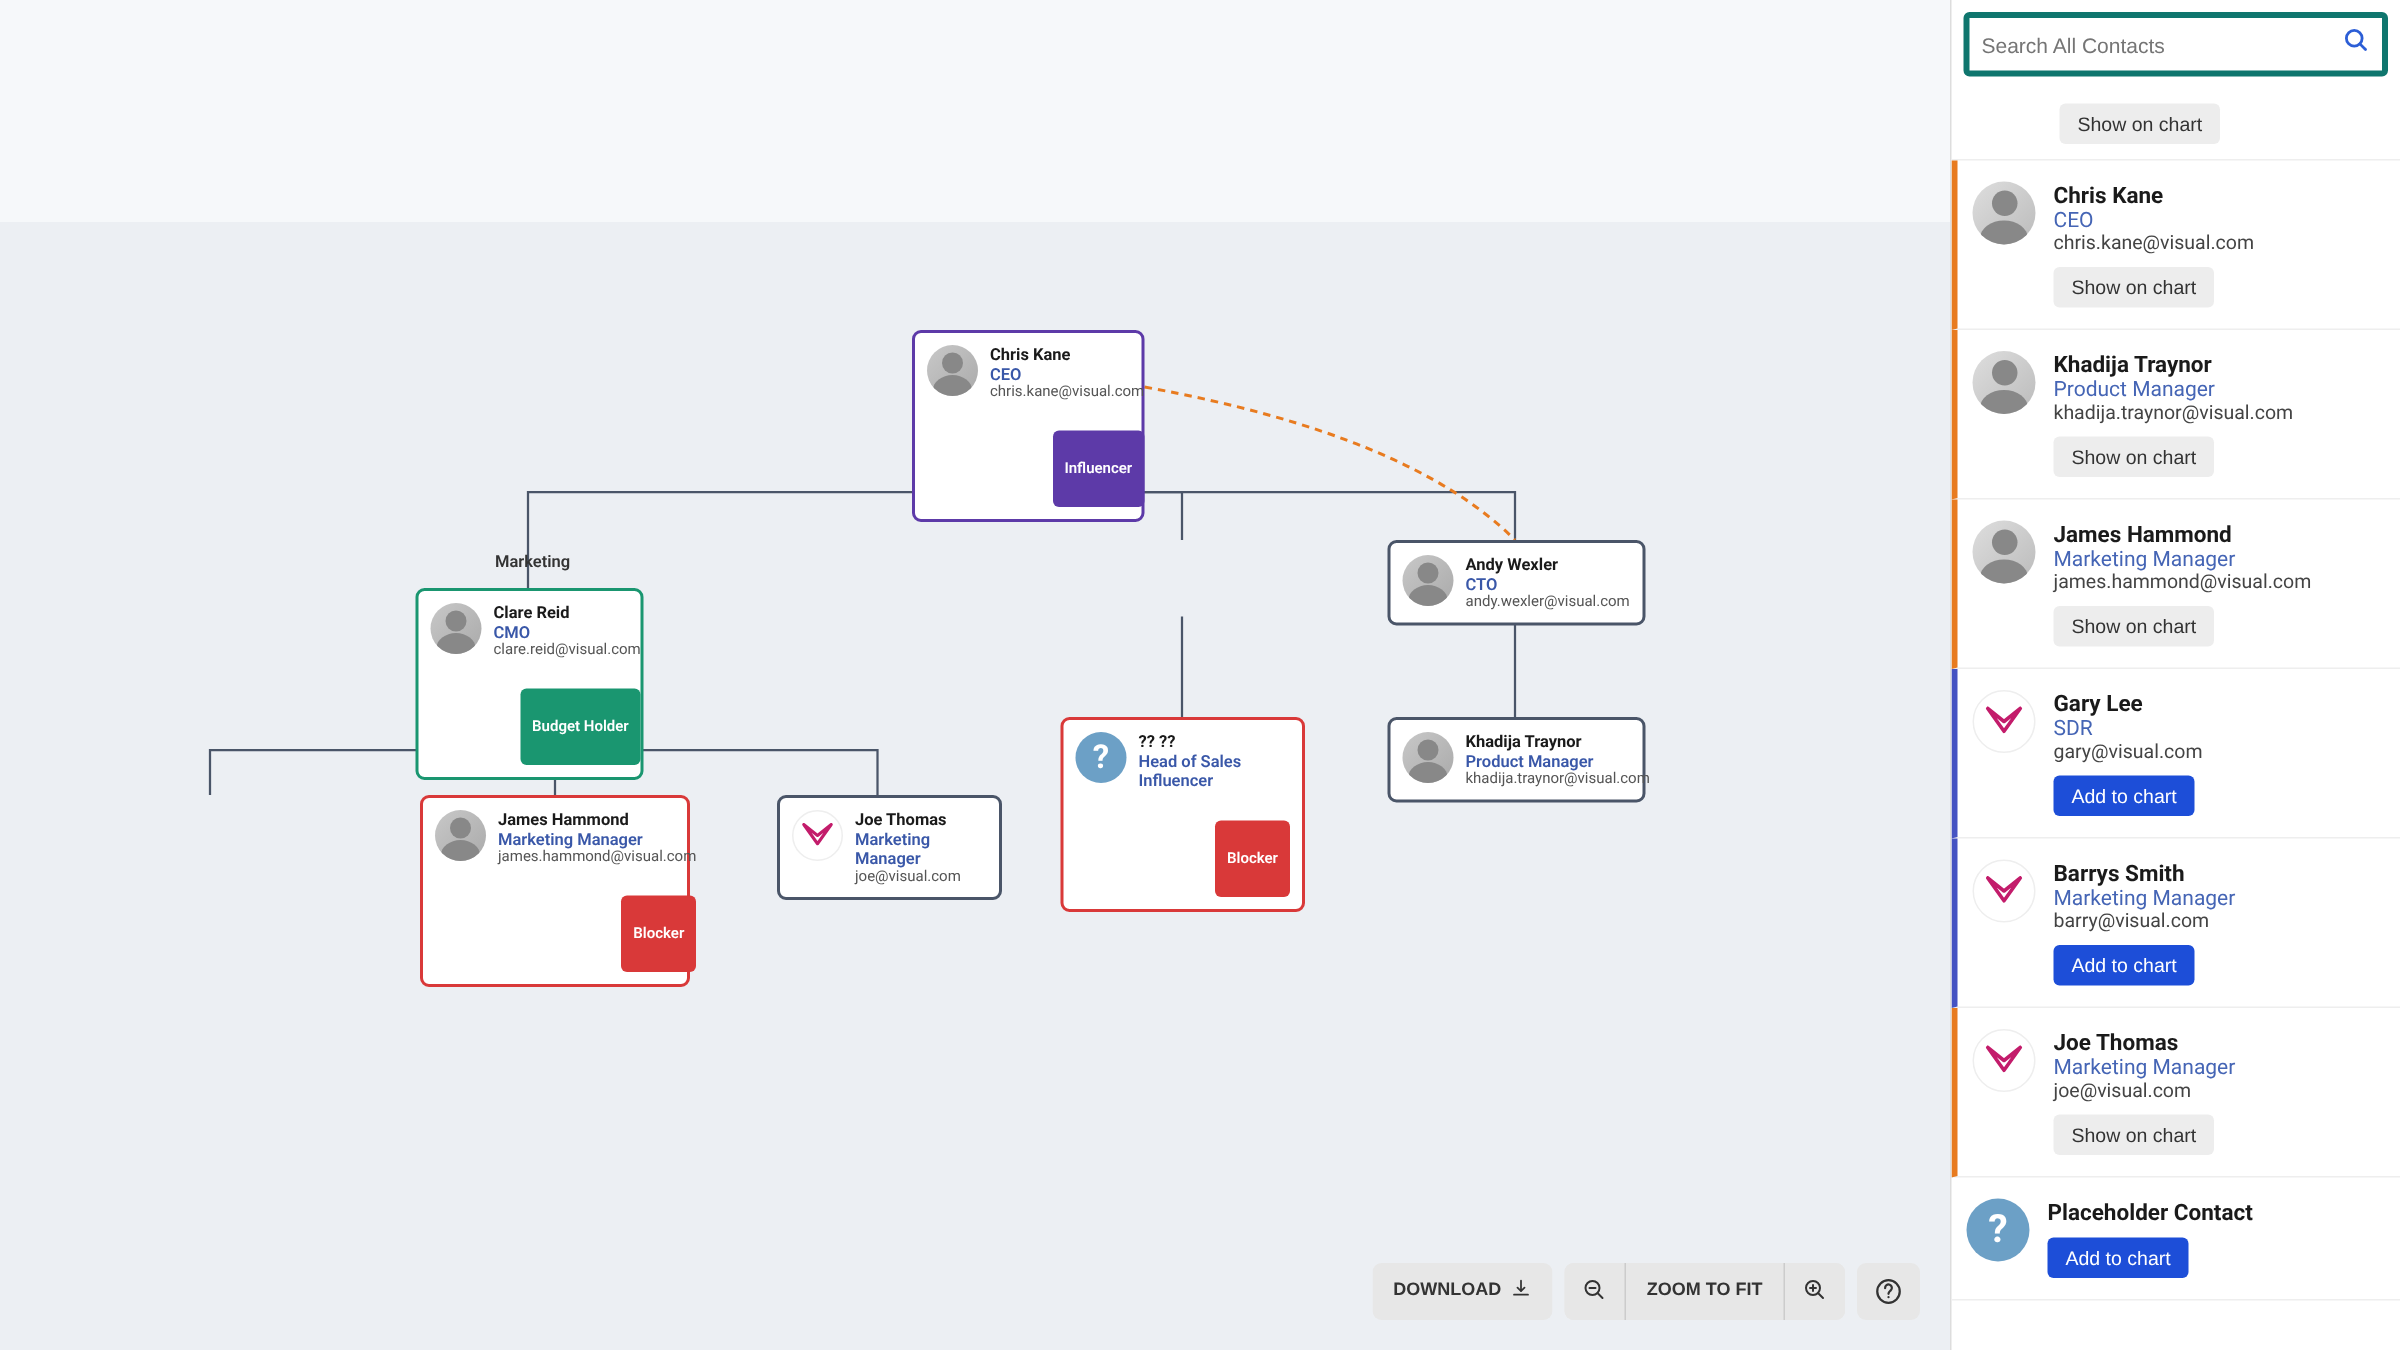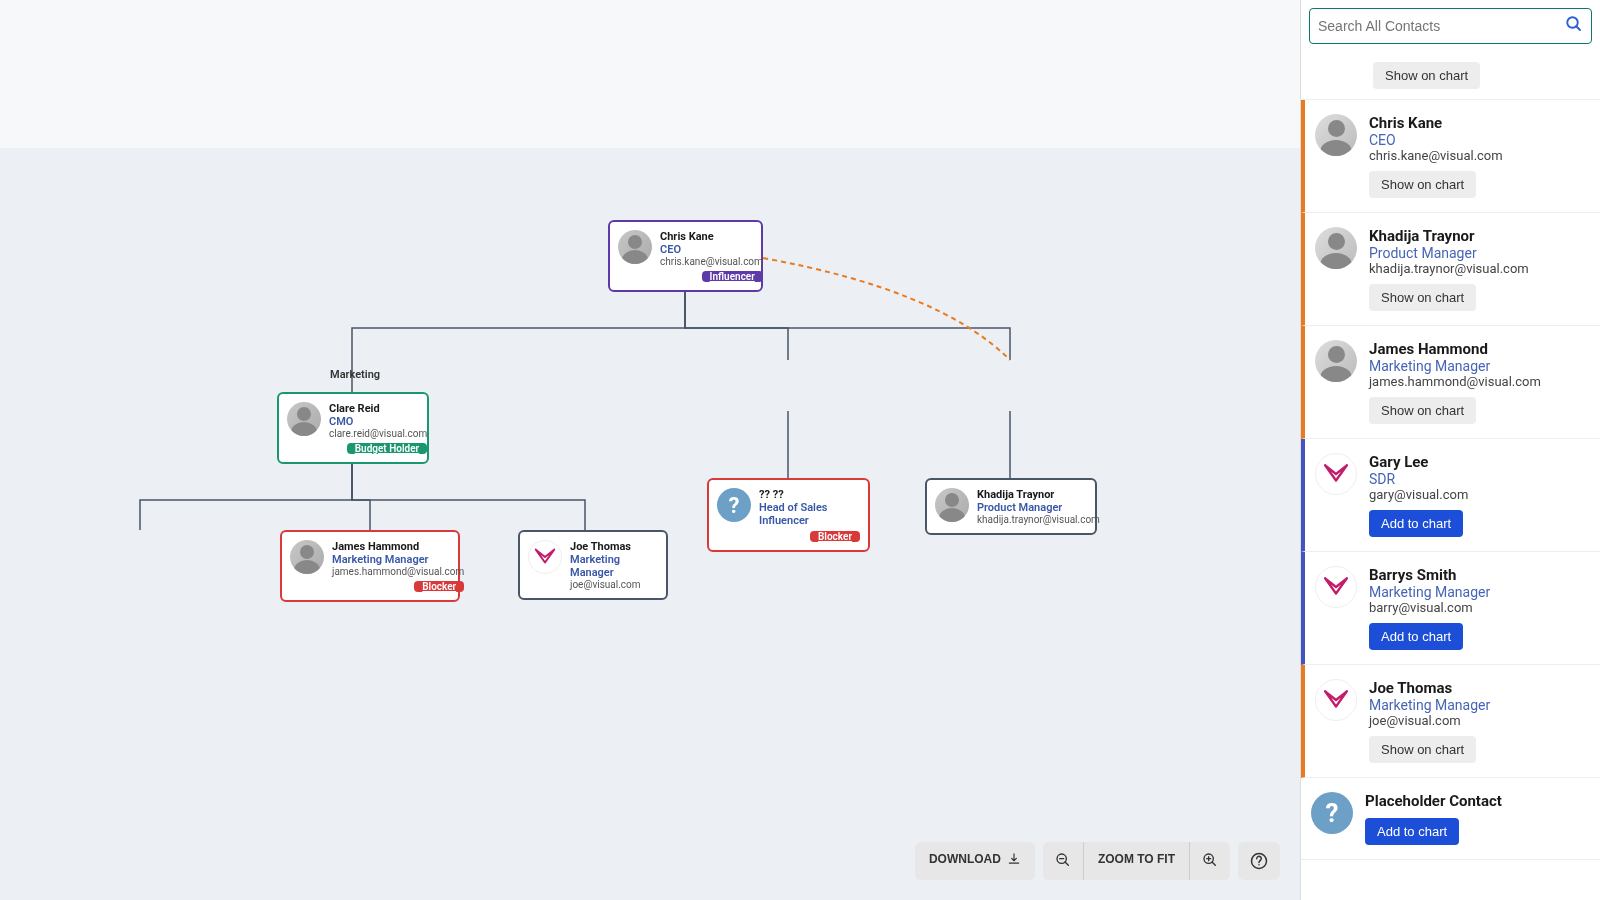--- a/index.html
+++ b/index.html
@@ -33,39 +33,39 @@
 .node .avatar { background: linear-gradient(135deg, #c8c8c8 0%, #aaa 100%); position: relative; overflow: hidden; }
 .node .avatar::after { content:''; position:absolute; width:14px; height:14px; background:#888; border-radius:50%; top:5px; }
 .node .avatar::before { content:''; position:absolute; width:26px; height:20px; background:#888; border-radius:50% 50% 0 0; bottom:-6px; }
 .node .avatar-ph { background: #6ca0c6; color: #fff; font-size: 22px; font-weight: bold; }
 .node .avatar-logo { background: #fff; color: #c31c6b; display:flex; align-items:center; justify-content:center; border:1px solid #eee; }
 .node .avatar-logo svg { width:22px; height:20px; }
 .node .info { flex:1; }
 .node .name { font-weight: 700; color: #1a1a1a; }
 .node .title { color: #3957a8; font-weight: 600; }
 .node .email { color: #555; font-size: 10px; }
-.node .badge { display:inline-block; margin-top: 4px; padding: 0 8px; border-radius: 4px; font-size: 10px; font-weight: 600; color:#fff; float:right;text-decoration:underline; }
+.node .badge { display:inline-block; margin-top: 20px; padding: 20px 8px; border-radius: 4px; font-size: 10px; font-weight: 600; color:#fff; float:right; }
 .b-purple { background:#5d3aa8; }
 .b-green { background:#1a9670; }
 .b-red { background:#d93939; }
 .b-blue { background:#3a8bd9; }
 
 .dept-label { position:absolute; font-size:11px; font-weight:600; color:#333; }
 
 svg.connectors { position:absolute; top:0; left:0; width:100%; height:100%; pointer-events:none; }
 
 .toolbar { position:absolute; bottom:20px; right:20px; display:flex; gap:8px; }
 .tool-group { display:flex; background:#e7e7e7; border-radius:6px; overflow:hidden; }
 .tool-btn { padding:10px 14px; background:#e7e7e7; border:none; font-size:12px; font-weight:600; color:#333; display:flex; align-items:flex-start; gap:6px; cursor:pointer; }
 .tool-icon-only { padding:10px 12px; }
 .tool-divider { width:1px; background:#ccc; }
 
 .sidebar { width: 300px; background: #fff; border-left:1px solid #ddd; display:flex; flex-direction:column; overflow-y:auto; box-shadow: -2px 0 6px rgba(0,0,0,0.06); }
 .search-wrap { padding:8px; }
-.search-box { display:flex; align-items:center; border:1px solid #0f766e; border-radius:4px; padding:6px 8px; }
+.search-box { display:flex; align-items:center; border:4px solid #0f766e; border-radius:4px; padding:6px 8px; }
 .search-box input { flex:1; border:none; outline:none; font-size:14px; color:#333; background:transparent; }
 .search-box .search-icon { color:#2c5ed6; font-size:18px; font-weight:bold; }
 
 .contact-item { display:flex; padding:14px 14px 14px 10px; gap:12px; border-bottom:1px solid #eee; align-items:flex-start; }
 .contact-item.orange-accent { border-left:4px solid #e87b1f; }
 .contact-item.blue-accent { border-left:4px solid #4553c2; }
 .contact-item .avatar, .contact-item .avatar-logo, .contact-item .avatar-ph { width:42px; height:42px; border-radius:50%; flex-shrink:0; background:#ddd; display:flex; align-items:center; justify-content:center; position:relative; overflow:hidden; }
 .contact-item .avatar { background: linear-gradient(135deg, #dedede 0%, #bbb 100%); }
 .contact-item .avatar::after { content:''; position:absolute; width:17px; height:17px; background:#888; border-radius:50%; top:6px; }
 .contact-item .avatar::before { content:''; position:absolute; width:32px; height:24px; background:#888; border-radius:50% 50% 0 0; bottom:-8px; }
@@ -119,20 +119,28 @@
         <div class="avatar"></div>
         <div class="info">
           <div class="name">Clare Reid</div>
           <div class="title">CMO</div>
           <div class="email">clare.reid@visual.com</div>
           <span class="badge b-green">Budget Holder</span>
         </div>
       </div>
 
 
+      <div class="node" style="top:360px; left:925px; width:172px; border-color:#4a5568;">
+        <div class="avatar"></div>
+        <div class="info">
+          <div class="name">Andy Wexler</div>
+          <div class="title">CTO</div>
+          <div class="email">andy.wexler@visual.com</div>
+        </div>
+      </div>
 
 
       <div class="node" style="top:530px; left:280px; width:180px; border-color:#d93939;">
         <div class="avatar"></div>
         <div class="info">
           <div class="name">James Hammond</div>
           <div class="title">Marketing Manager</div>
           <div class="email">james.hammond@visual.com</div>
           <span class="badge b-red">Blocker</span>
         </div>

